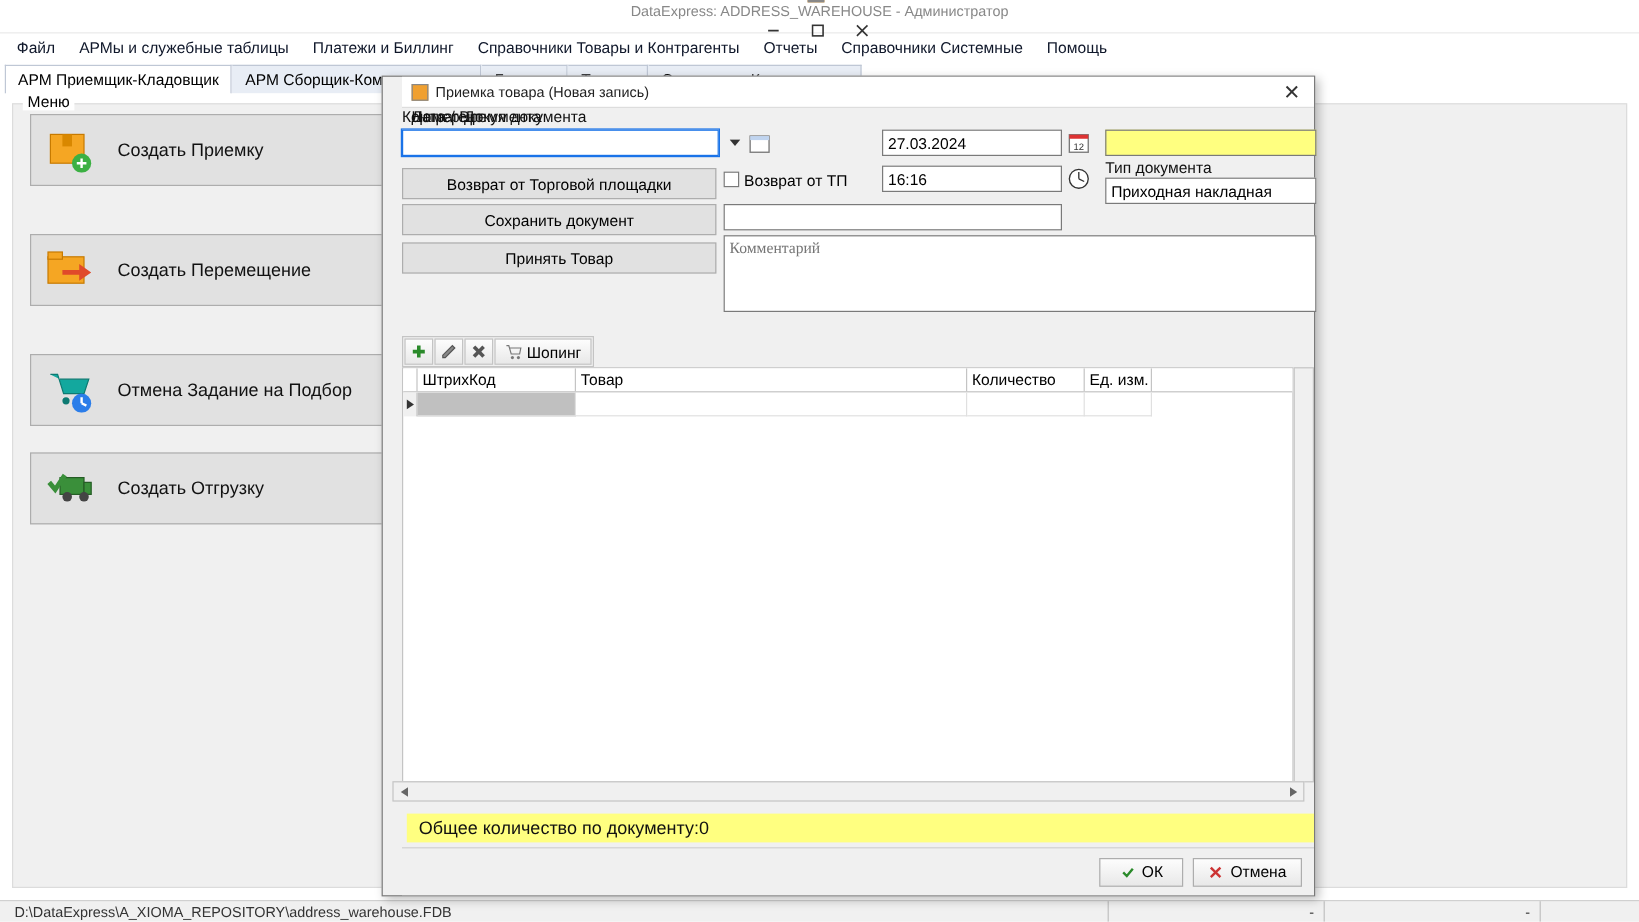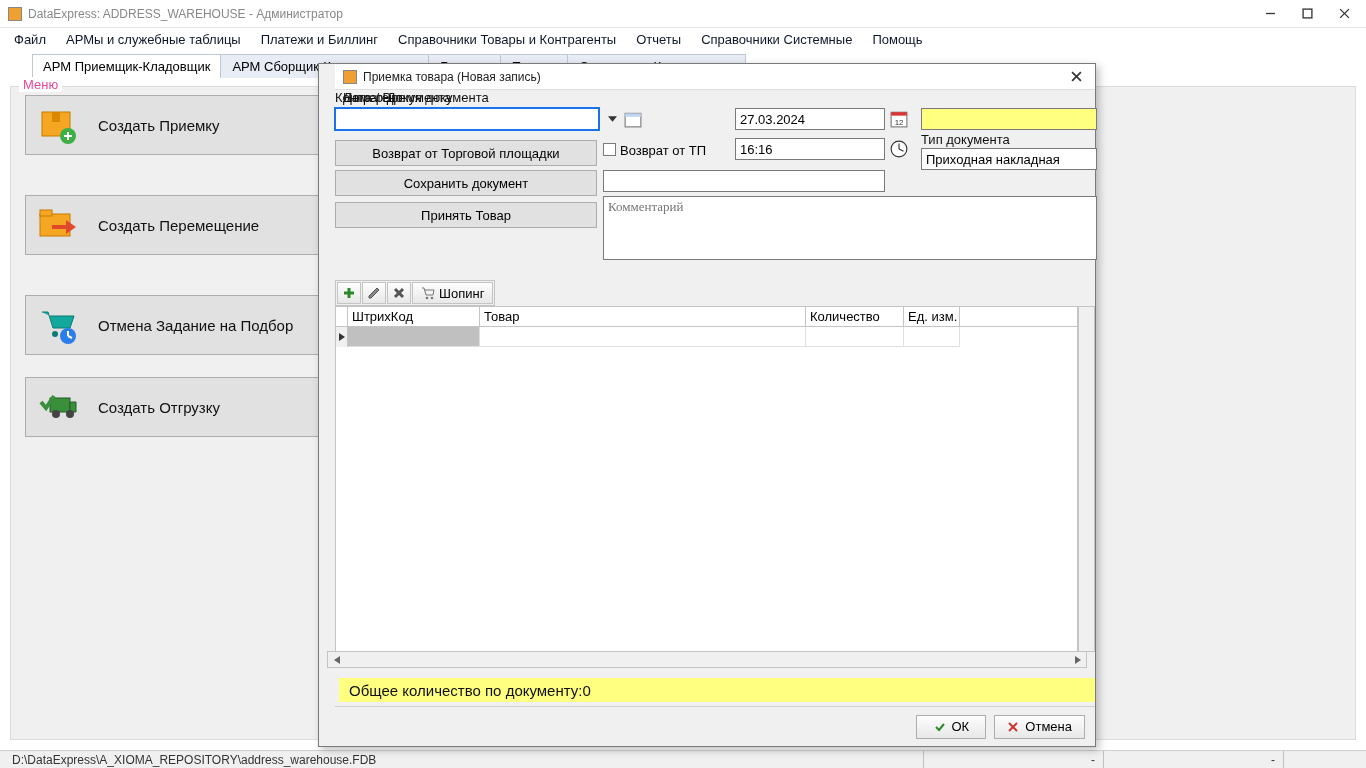--- a/index.html
+++ b/index.html
@@ -1,36 +1,36 @@
 <!DOCTYPE html>
 <html><head>
 <meta charset="utf-8">
 <style>
   * { box-sizing: border-box; font-family: Tahoma, sans-serif; }
   body { margin: 0; background: #fff; font-size: 13px; color: #000; overflow: hidden; }
 
   
-  .titlebar { height: 28px; display: flex; align-items: center; padding: 0 8px; background: #fff; border-bottom: 1px solid #e5e5e5; }
+  .titlebar { height: 28px; display: flex; align-items: center; padding: 0 8px; background: #fff; border-bottom: 1px solid #e5e5e5; flex-direction: column; }
   .titlebar .app-icon { width: 14px; height: 14px; border: 1px solid #888; background: #f0a030; margin-right: 6px; }
   .titlebar .title { color: #888; font-size: 12px; flex: 1; }
   .win-controls { display: flex; gap: 18px; margin-right: 4px; }
   .win-btn { width: 19px; height: 19px; display: flex; align-items: center; justify-content: center; color: #666; cursor: pointer; }
   .win-btn svg { width: 11px; height: 11px; stroke: #333; fill: none; stroke-width: 1.2; }
 
   .menubar { height: 24px; display: flex; align-items: stretch; padding: 0 4px; background: #fff; }
   .menu-item { padding: 4px 10px 4px 10px; color: #0f172a; cursor: pointer; white-space: nowrap; }
 
   .tabstrip { height: 26px; display: flex; align-items: flex-end; padding: 0 4px; background: #fff; }
   .tab { padding: 4px 10px; border: 1px solid #bfc7d5; background: #e8edf5; border-bottom: none; margin-right: 0; cursor: pointer; white-space: nowrap; }
-  .tab.active { background: #fff; border-bottom: 1px solid #fff; position: relative; top: 1px; margin-left: 28px; }
+  .tab.active { background: #fff; border-bottom: 1px solid #fff; position: relative; top: 1px; }
   .tab:not(.active) { border-left-color: transparent; }
   .tab:first-child { border-left-color: #bfc7d5; }
 
   .workspace { position: absolute; top: 78px; left: 0; right: 0; bottom: 18px; background: #fff; }
-  .group-label { position: absolute; left: 18px; top: 0; color: #ec4899; text-align: right; }
+  .group-label { position: absolute; left: 18px; top: 0; color: #000000; text-align: right; }
   .group-box { position: absolute; left: 10px; right: 10px; top: 8px; bottom: 10px; border: 1px solid #dcdcdc; background: #f0f0f0; padding-top: 18px; }
 
   .big-btn { position: absolute; left: 14px; width: 300px; height: 60px; background: #e1e1e1; border: 1px solid #adadad; display: flex; align-items: center; padding-left: 12px; gap: 20px; cursor: pointer; font-size: 15px; color: #111; white-space: nowrap; }
   .big-btn .bicon { width: 40px; height: 38px; flex-shrink: 0; }
 
   .statusbar { position: absolute; left: 0; right: 0; bottom: 0; height: 18px; background: #f0f0f0; color: #333; display: flex; align-items: center; padding: 0 4px; font-size: 12px; border-top: 1px solid #d0d0d0; }
   .statusbar .seg { border-right: 1px solid #c0c0c0; height: 100%; display: flex; align-items: center; padding: 0 8px; }
   .statusbar .seg:first-child { width: 920px; }
   .statusbar .seg.tiny { width: 180px; justify-content: flex-end; }
 

